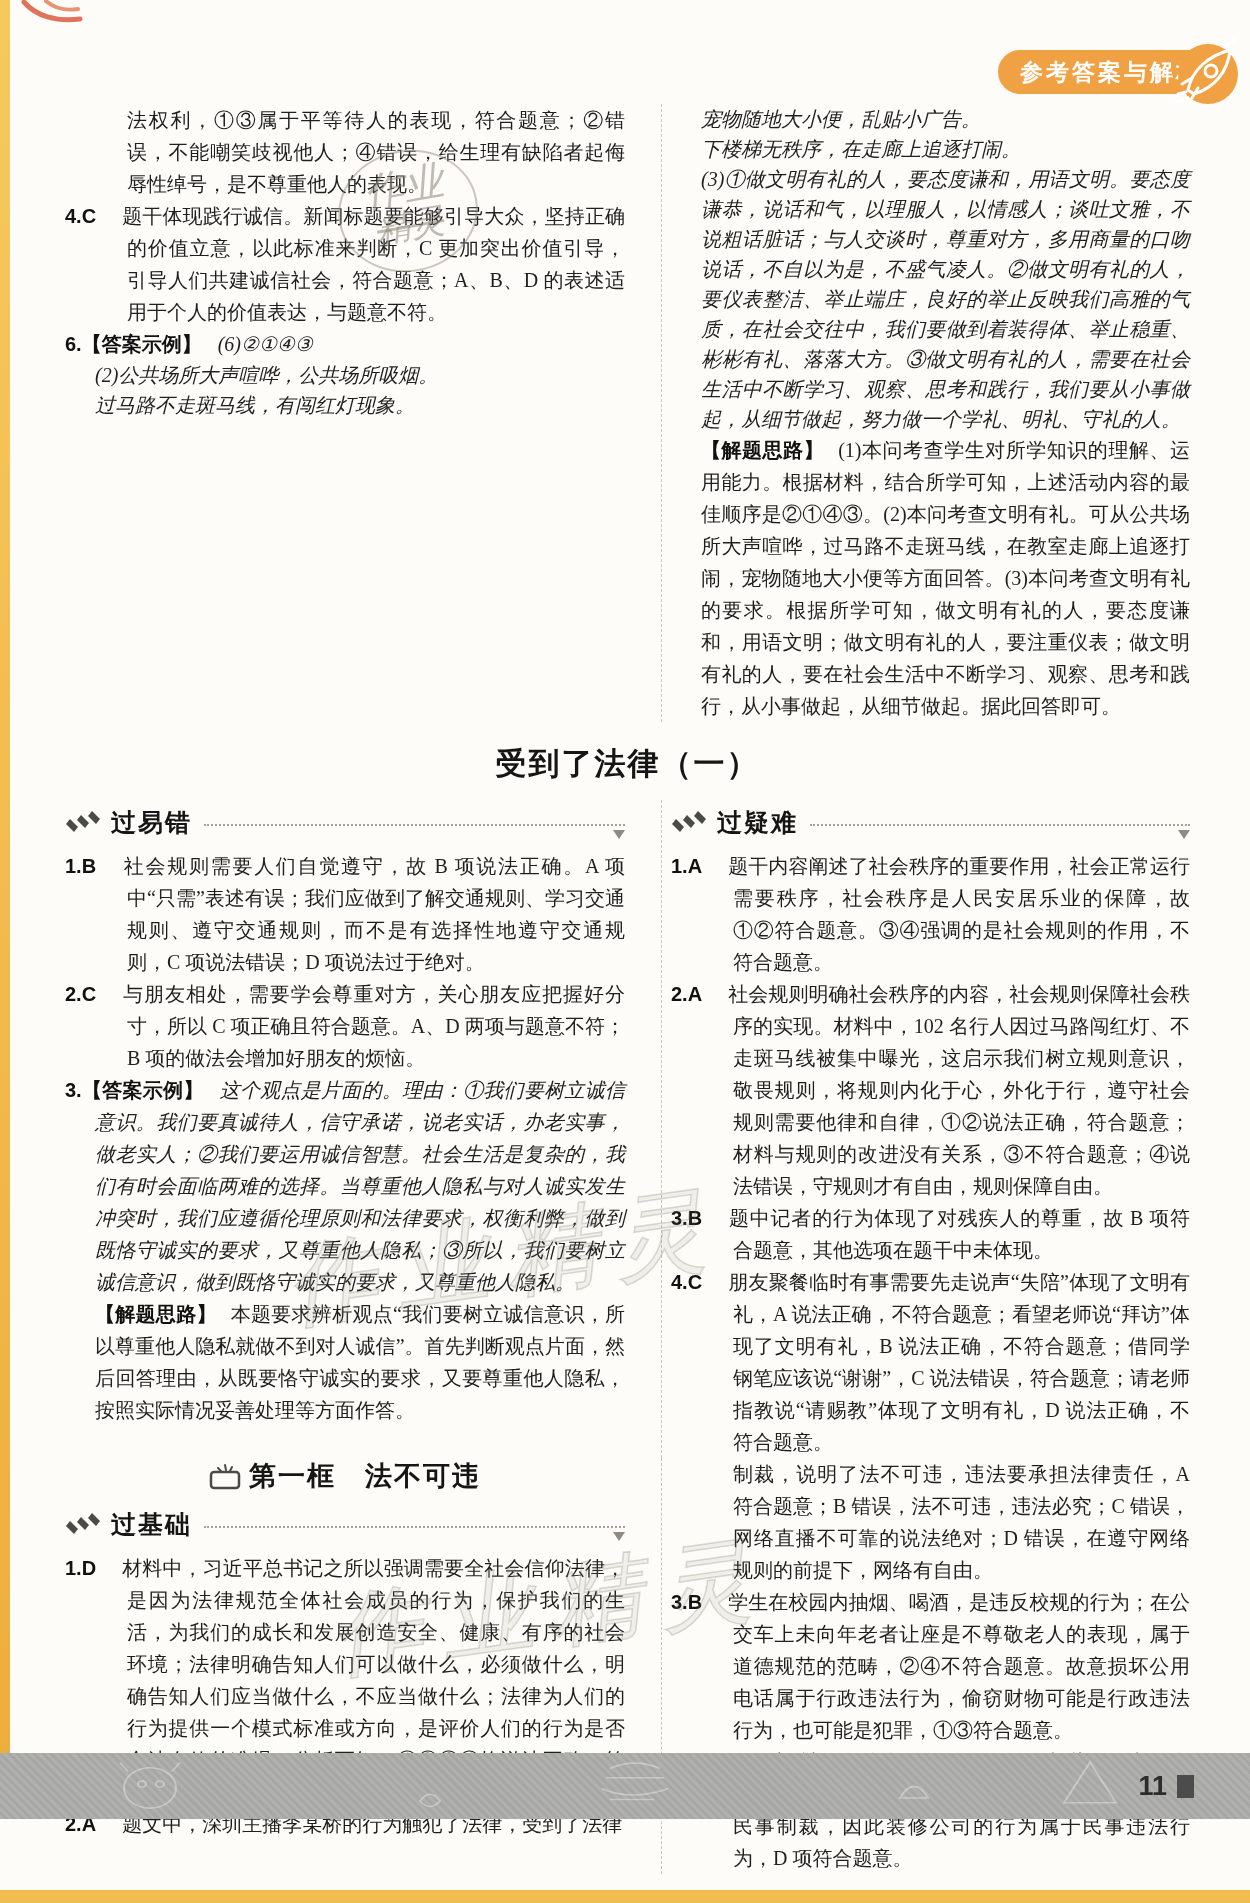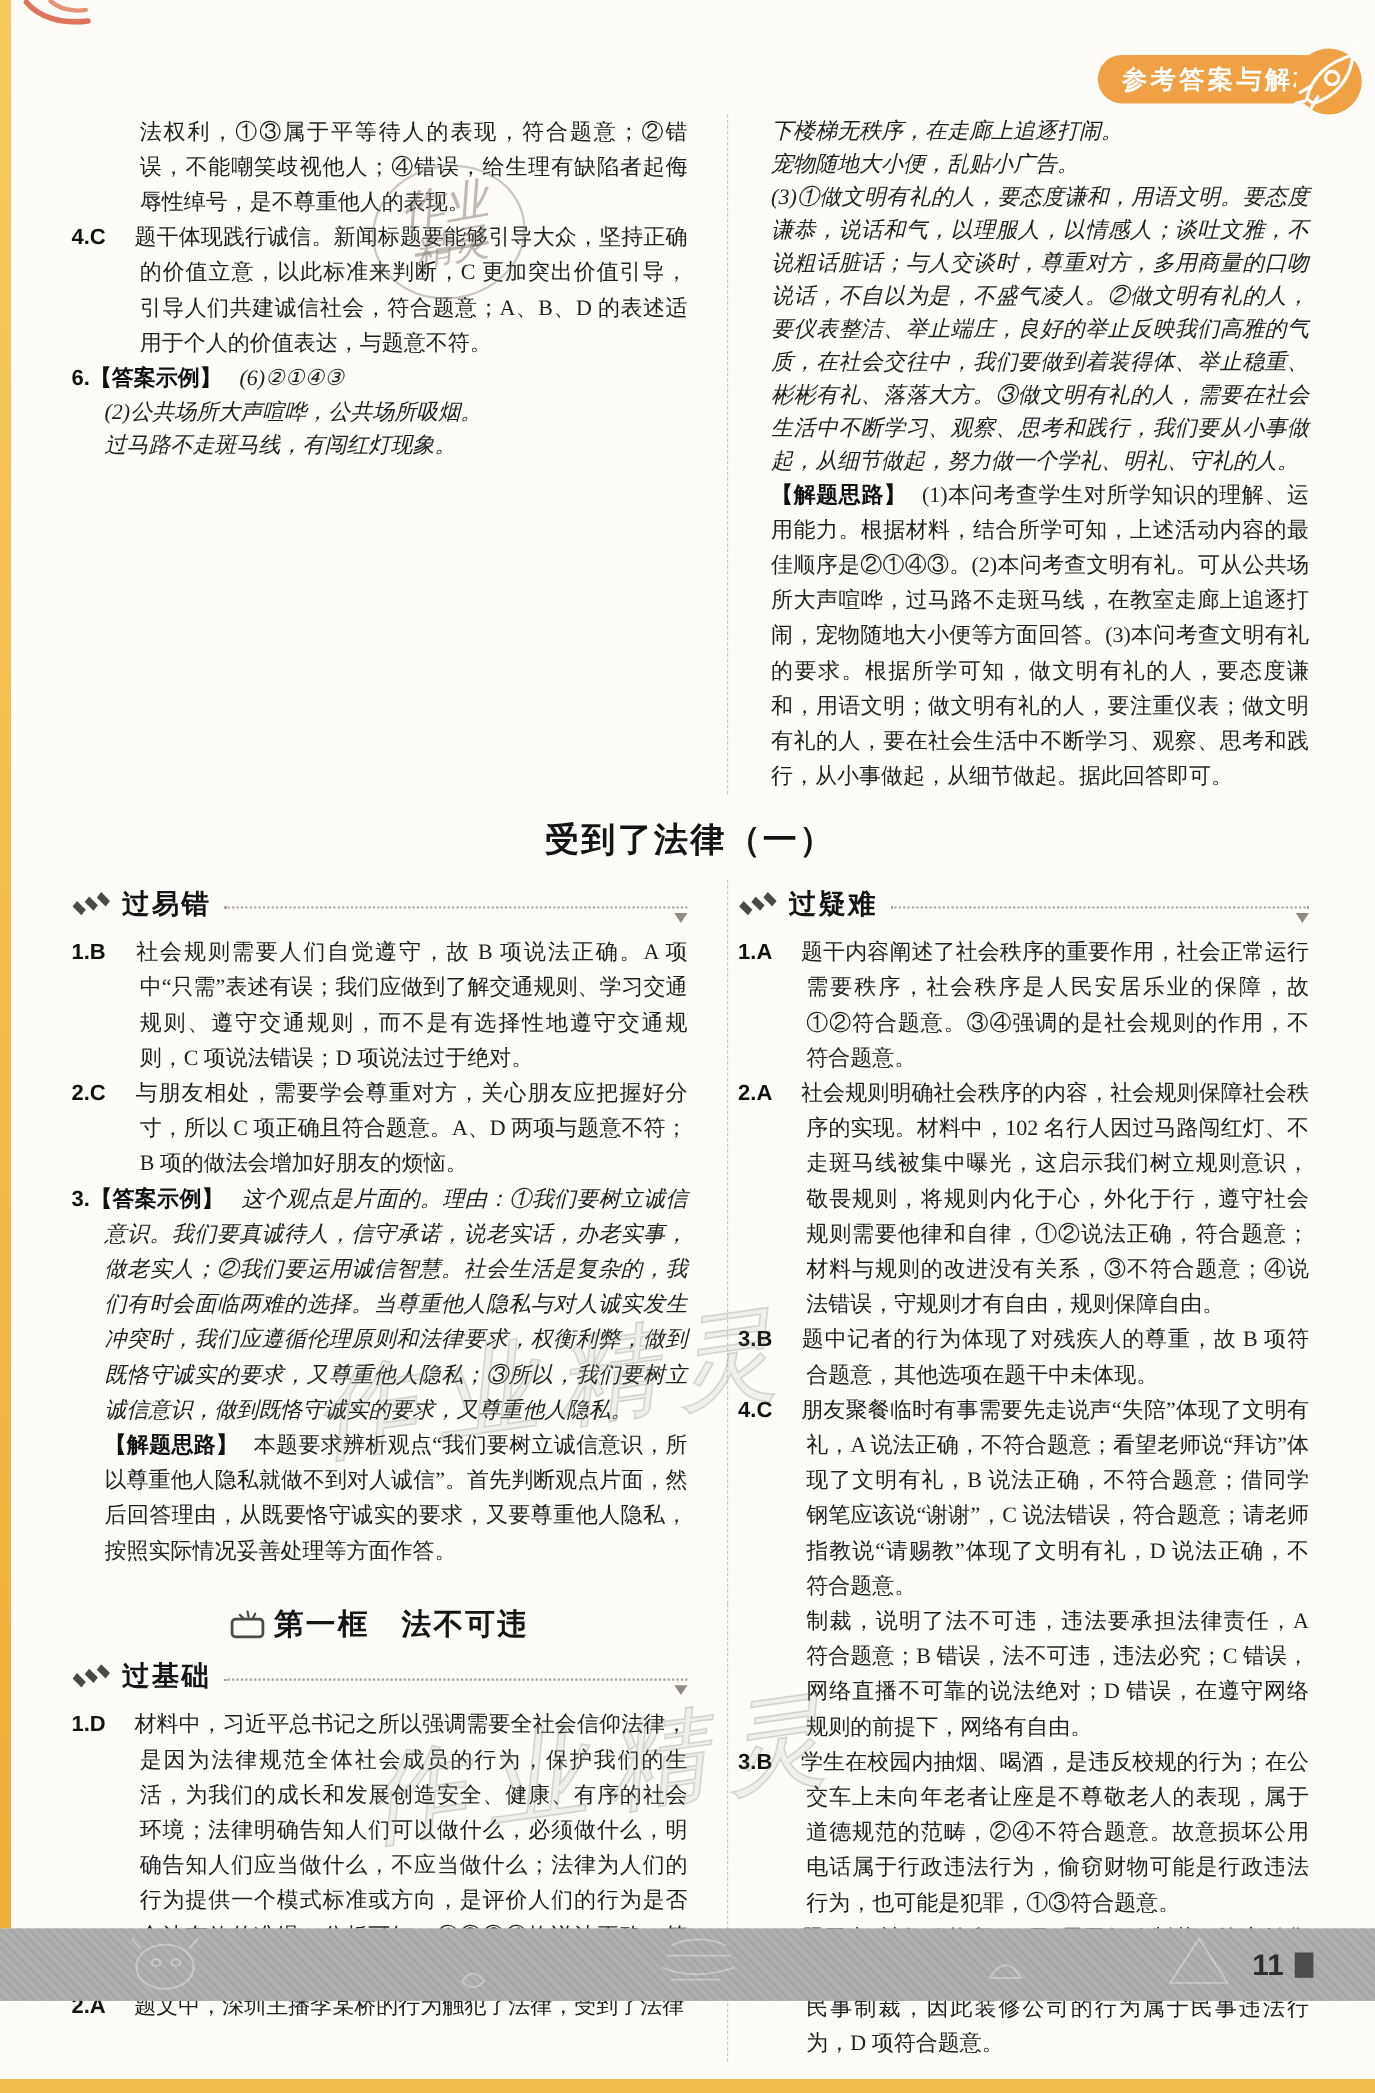--- a/index.html
+++ b/index.html
@@ -100,22 +100,22 @@
 
     <div class="two-col">
       <div class="colL">
         <div class="cont">法权利，①③属于平等待人的表现，符合题意；②错误，不能嘲笑歧视他人；④错误，给生理有缺陷者起侮辱性绰号，是不尊重他人的表现。</div>
         <div class="item"><span class="lab">4.C</span><span>题干体现践行诚信。新闻标题要能够引导大众，坚持正确的价值立意，以此标准来判断，C 更加突出价值引导，引导人们共建诚信社会，符合题意；A、B、D 的表述适用于个人的价值表达，与题意不符。</span></div>
         <div class="ans"><span class="lab">6.</span><span class="lab">【答案示例】</span><span class="kai gap">(6)②①④③</span></div>
         <div class="kai-line">(2)公共场所大声喧哗，公共场所吸烟。</div>
         <div class="kai-line">过马路不走斑马线，有闯红灯现象。</div>
       </div>
       <div class="colR">
+        <div class="kai-line">宠物随地大小便，乱贴小广告。</div>
         <div class="kai-line">下楼梯无秩序，在走廊上追逐打闹。</div>
-        <div class="kai-line">宠物随地大小便，乱贴小广告。</div>
         <div class="kai-line">(3)①做文明有礼的人，要态度谦和，用语文明。要态度谦恭，说话和气，以理服人，以情感人；谈吐文雅，不说粗话脏话；与人交谈时，尊重对方，多用商量的口吻说话，不自以为是，不盛气凌人。②做文明有礼的人，要仪表整洁、举止端庄，良好的举止反映我们高雅的气质，在社会交往中，我们要做到着装得体、举止稳重、彬彬有礼、落落大方。③做文明有礼的人，需要在社会生活中不断学习、观察、思考和践行，我们要从小事做起，从细节做起，努力做一个学礼、明礼、守礼的人。</div>
         <div class="jt"><span class="lab">【解题思路】</span><span>(1)本问考查学生对所学知识的理解、运用能力。根据材料，结合所学可知，上述活动内容的最佳顺序是②①④③。(2)本问考查文明有礼。可从公共场所大声喧哗，过马路不走斑马线，在教室走廊上追逐打闹，宠物随地大小便等方面回答。(3)本问考查文明有礼的要求。根据所学可知，做文明有礼的人，要态度谦和，用语文明；做文明有礼的人，要注重仪表；做文明有礼的人，要在社会生活中不断学习、观察、思考和践行，从小事做起，从细节做起。据此回答即可。</span></div>
       </div>
     </div>
 
     <div class="bighead h1">受到了法律（一）</div>
 
     <div class="two-col">
       <div class="colL">
         <div class="shead">

